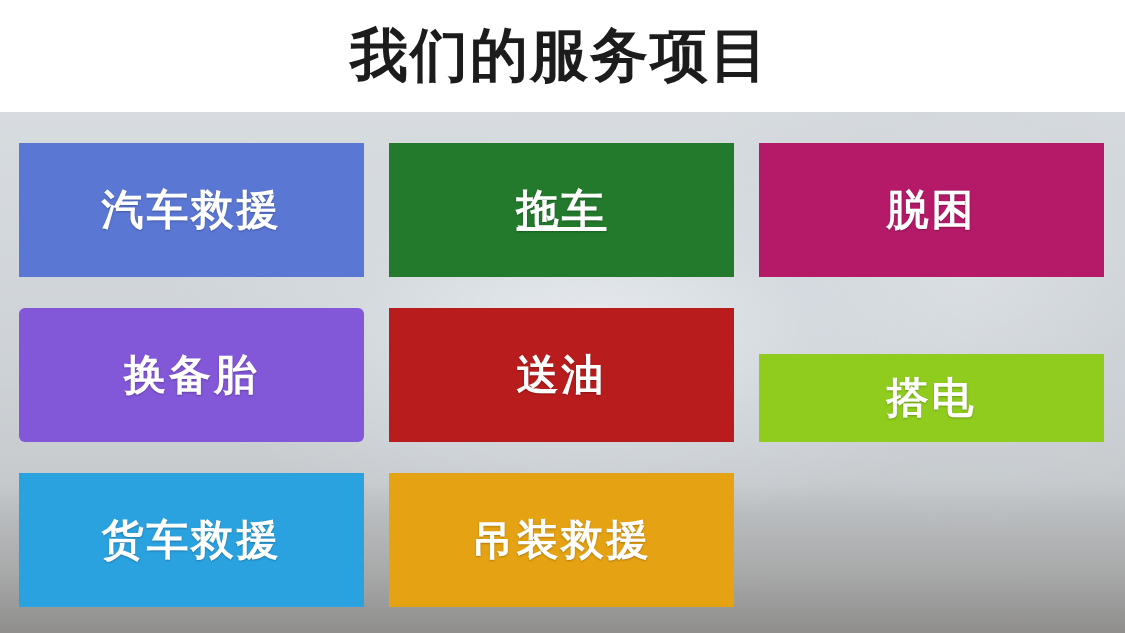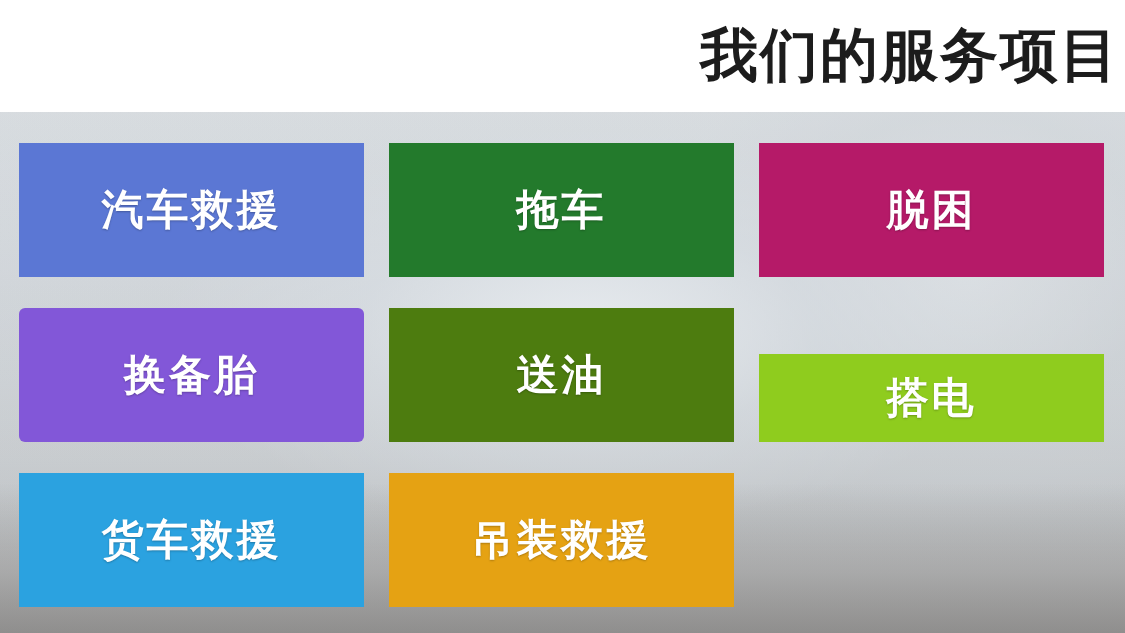--- a/index.html
+++ b/index.html
@@ -39,21 +39,21 @@
     bottom: 0;
     width: 100%;
     height: 150px;
     background: linear-gradient(to bottom, rgba(170,170,170,0) 0%, rgba(150,148,146,0.55) 60%, rgba(132,130,128,0.8) 100%);
   }
   .headline {
     position: absolute;
     left: 0;
     top: 22px;
     width: 1120px;
-    text-align: right;
+    text-align: center;
     font-size: 58px;
     line-height: 66px;
     font-weight: bold;
     color: #1c1c1c;
     letter-spacing: 2px;
     z-index: 5;
   }
   .grid {
     position: absolute;
     left: 19px;
@@ -88,30 +88,30 @@
 <div class="poster">
 
   <div class="backdrop"></div>
 
   <div class="headline" style="color: rgb(28, 28, 28);">我们的服务项目</div>
 
   <div class="grid">
     <div class="tile" style="background-color: rgb(91, 119, 212);">
       <span class="tile-label">汽车救援</span>
     </div>
-    <div class="tile" style="background-color: rgb(35, 122, 44);">
+    <div class="tile" style="background-color: rgb(35, 122, 44); text-decoration: underline;">
       <span class="tile-label">拖车</span>
     </div>
     <div class="tile" style="background-color: rgb(181, 26, 104); text-align: center;">
       <span class="tile-label">脱困</span>
     </div>
     <div class="tile" style="background-color: rgb(130, 87, 216); border-radius: 6px;">
       <span class="tile-label">换备胎</span>
     </div>
-    <div class="tile" style="background-color: #4d7c0f;">
+    <div class="tile" style="background-color: #b91c1c;">
       <span class="tile-label">送油</span>
     </div>
     <div class="tile" style="background-color: rgb(143, 204, 30); margin-top: 46px;">
       <span class="tile-label">搭电</span>
     </div>
     <div class="tile" style="background-color: rgb(43, 162, 224);">
       <span class="tile-label">货车救援</span>
     </div>
     <div class="tile" style="background-color: rgb(229, 162, 19);">
       <span class="tile-label">吊装救援</span>

